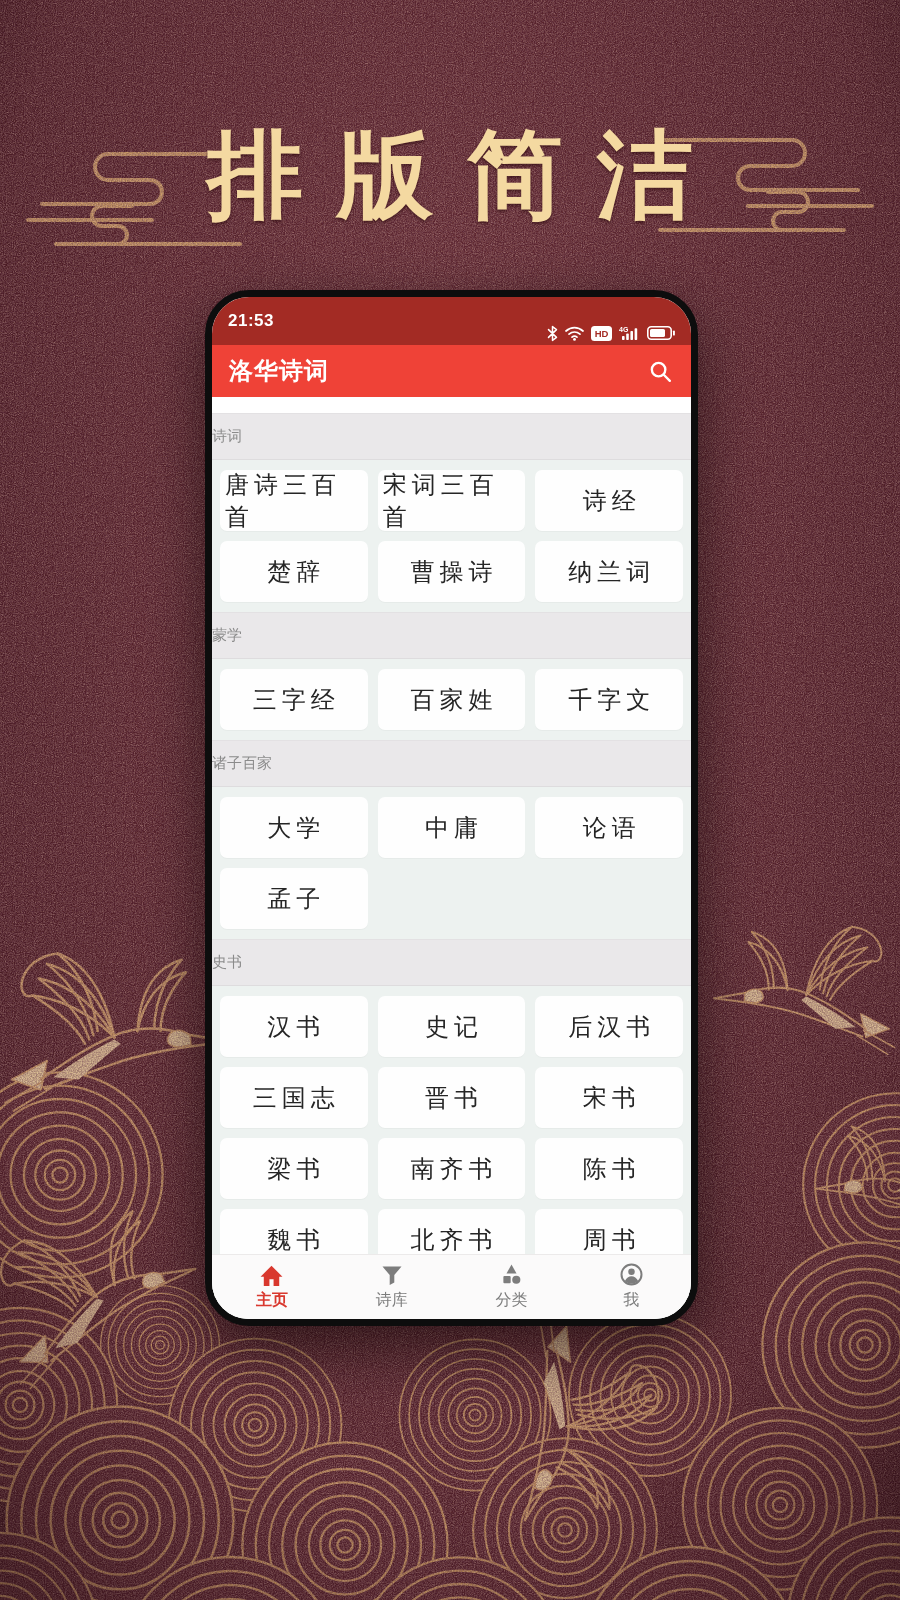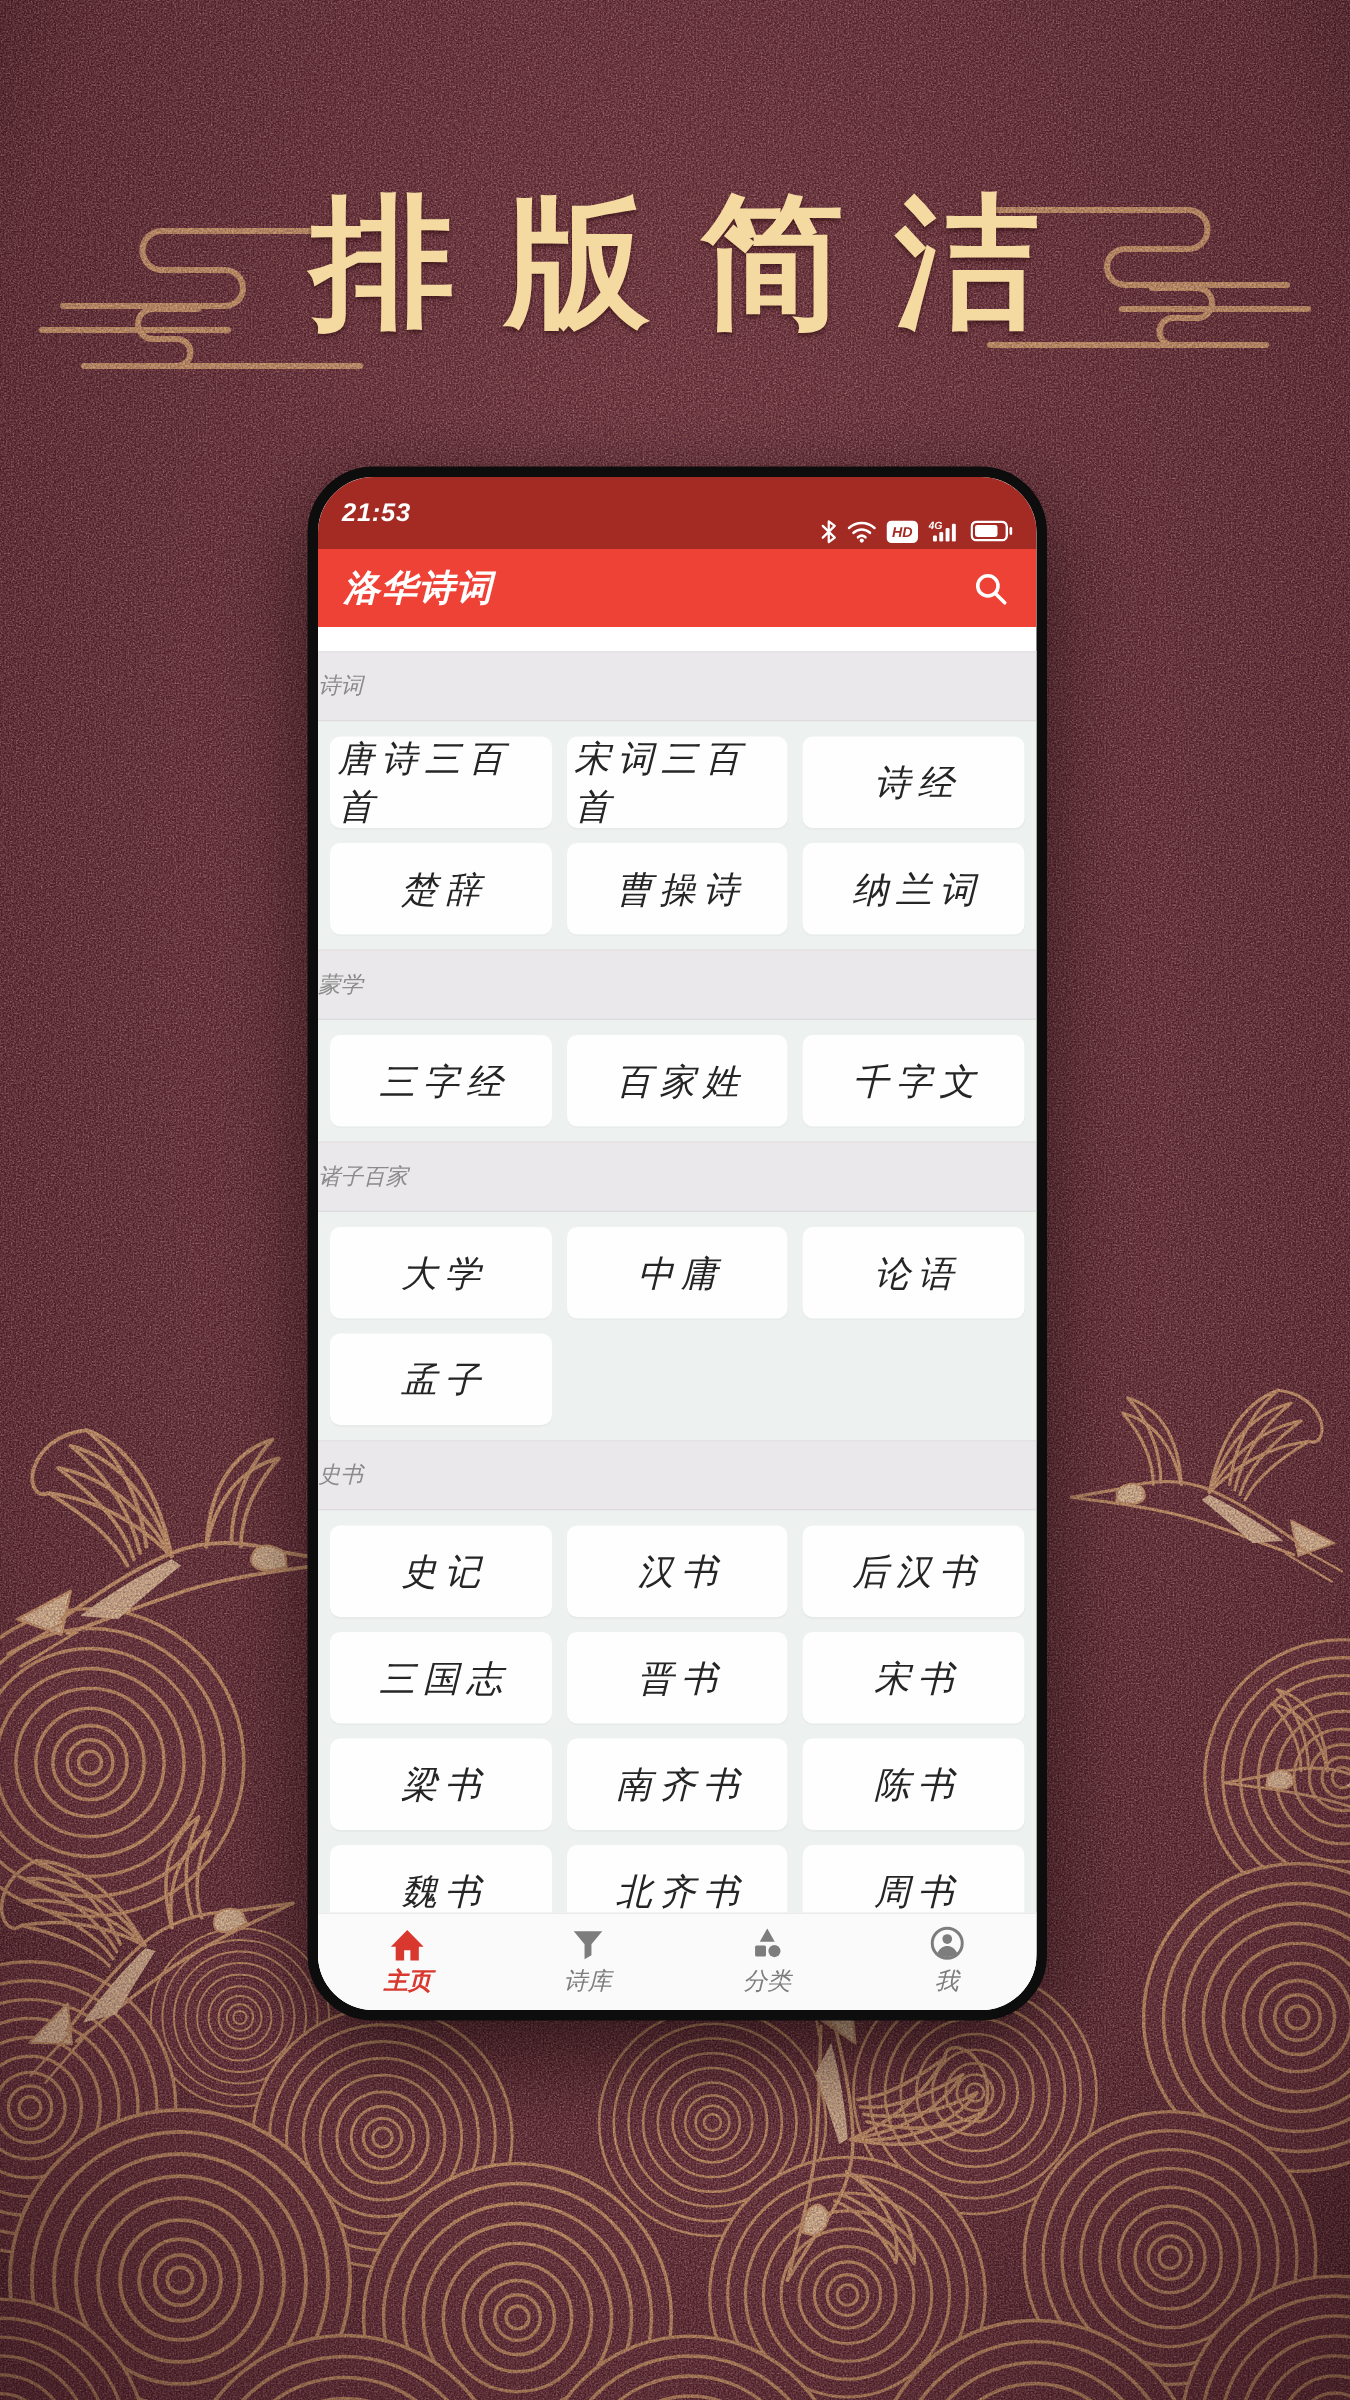--- a/index.html
+++ b/index.html
@@ -10,24 +10,23 @@
   }
   .decor{position:absolute;inset:0;z-index:0;display:block;}
   .hero-title{
     position:absolute;top:112px;left:0;width:100%;z-index:1;margin:0;
     text-align:center;font-family:"DejaVu Serif","Liberation Serif",serif;
     font-size:96px;font-weight:700;letter-spacing:34px;padding-left:34px;box-sizing:border-box;
     color:var(--gold_light,#f4d9a1);text-shadow:0 2px 3px rgba(40,5,10,.55);
   }
   
   .phone{
-    position:absolute;left:205px;top:311px;width:479px;height:1022px;z-index:2;
+    position:absolute;left:205px;top:290px;width:479px;height:1022px;z-index:2;
     background:#fff;border:7px solid #0d0d0d;border-radius:44px;overflow:hidden;
     box-shadow:0 22px 60px rgba(10,0,2,.55);
-    font-style:italic;
   }
   .status-bar{
     height:48px;background:var(--statusbar,#a32b24);display:flex;align-items:center;
     padding:0 16px;color:#fff;
   }
   .status-time{font-size:17px;font-weight:700;letter-spacing:.5px;}
   .status-icons{margin-left:auto;display:flex;align-items:center;gap:7px;margin-top:24px;}
   .app-bar{
     height:52px;background:var(--appbar,#ef4237);display:flex;align-items:center;
     padding:0 17px;color:#fff;
@@ -227,22 +226,22 @@
         </div>
         <div class="section-header">诸子百家</div>
         <div class="grid">
           <div class="card">大学</div>
           <div class="card">中庸</div>
           <div class="card">论语</div>
           <div class="card">孟子</div>
         </div>
         <div class="section-header">史书</div>
         <div class="grid">
+          <div class="card">汉书</div>
           <div class="card">史记</div>
-          <div class="card">汉书</div>
           <div class="card">后汉书</div>
           <div class="card">三国志</div>
           <div class="card">晋书</div>
           <div class="card">宋书</div>
           <div class="card">梁书</div>
           <div class="card">南齐书</div>
           <div class="card">陈书</div>
           <div class="card">魏书</div>
           <div class="card">北齐书</div>
           <div class="card">周书</div>

